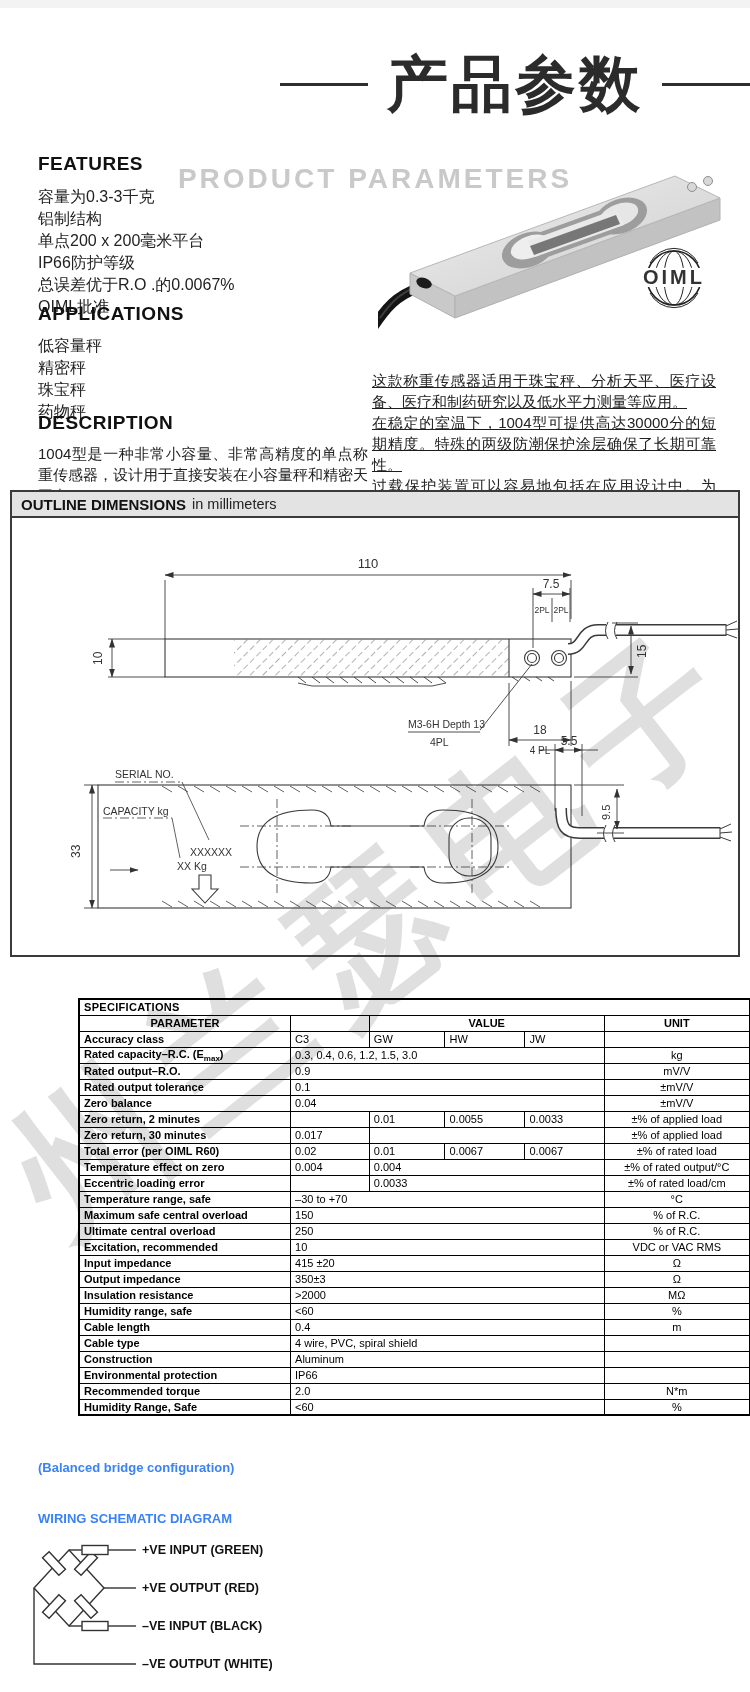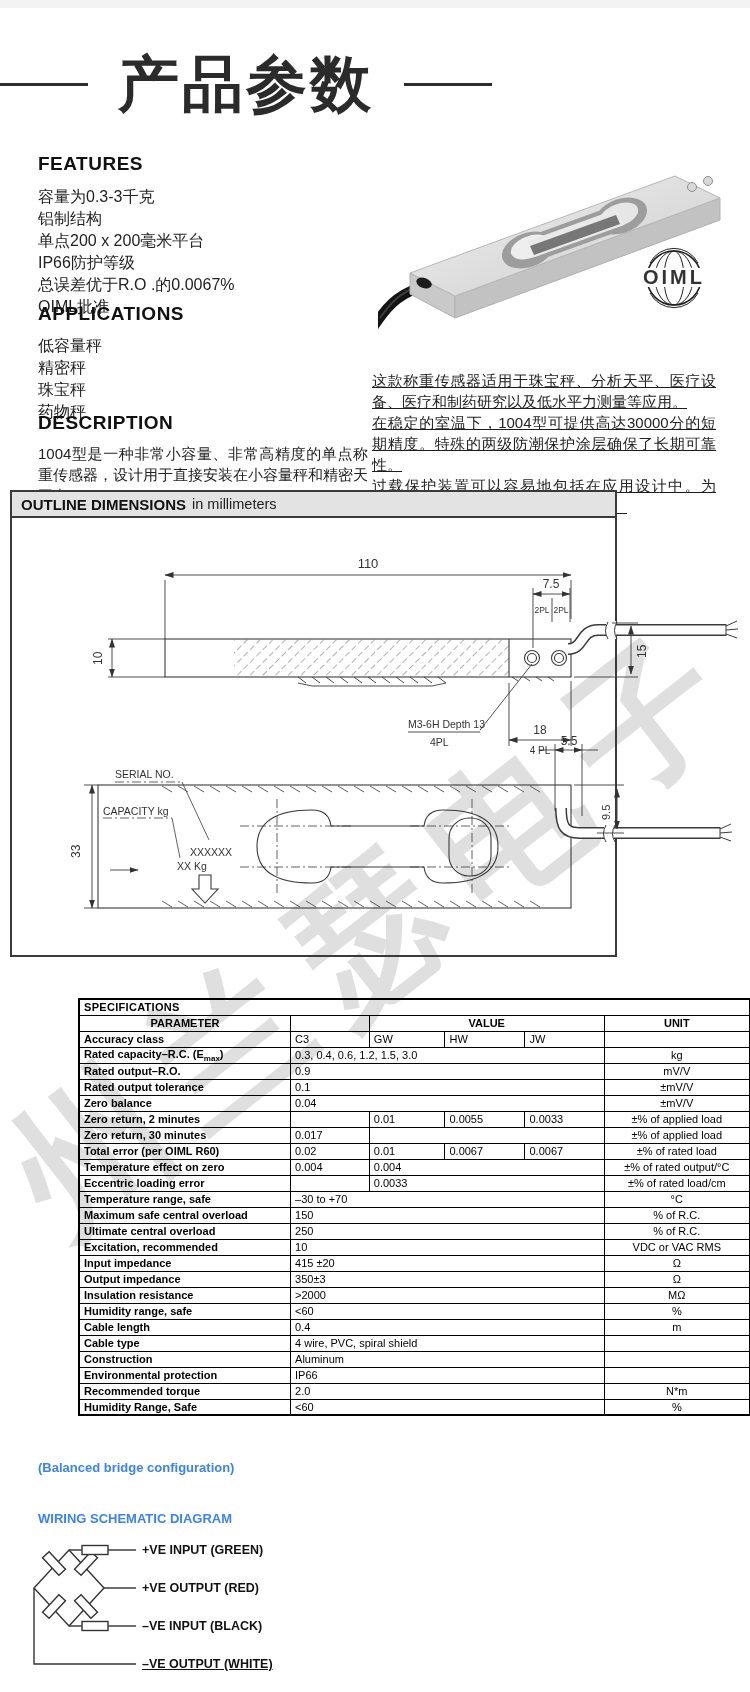--- a/index.html
+++ b/index.html
@@ -9,33 +9,33 @@
 
   
   .watermark { position:absolute; left:-60px; top:870px; width:1000px; z-index:0;
     font-size:150px; font-weight:700; letter-spacing:26px; white-space:nowrap;
     color:rgba(170,170,170,0.38); transform:rotate(-38deg); transform-origin:380px 80px;
     pointer-events:none; }
 
   .z { position:absolute; z-index:1; }
 
   
-  .title-row { left:0; top:46px; width:750px; display:flex; align-items:center; justify-content:flex-start; gap:30px; }
+  .title-row { left:0; top:46px; width:750px; display:flex; align-items:center; justify-content:flex-end; gap:19px; }
   .title-line { width:88px; height:3px; background:#2e2e2e; }
   .main-title { font-size:61px; font-weight:900; color:#2b2b2b; letter-spacing:3px; line-height:1.25; }
   .sub-title { left:0; top:163px; width:750px; text-align:center; font-size:28px; font-weight:700;
     color:#c9c9c9; letter-spacing:3px; }
 
   
   .sec-h { font-size:19px; font-weight:800; color:#111; letter-spacing:.5px; }
   .feat-list, .app-list { list-style:none; font-size:16px; line-height:22px; color:#222; }
   .desc-text, .intro-p { font-size:15px; line-height:21px; color:#222; text-align:justify; }
 
   
-  .outline-box { left:10px; top:490px; width:607px; height:467px; border:2px solid #3a3a3a; background:transparent; }
+  .outline-box { left:10px; top:490px; width:730px; height:467px; border:2px solid #3a3a3a; background:transparent; }
   .outline-head { height:26px; background:#e3e3e3; border-bottom:2px solid #3a3a3a;
     display:flex; align-items:center; padding-left:9px; gap:6px; }
   .outline-head b { font-size:15px; font-weight:800; color:#111; }
   .outline-head span { font-size:14.5px; color:#222; }
 
   
   table.specs { left:30px; top:998px; position:absolute; z-index:1; width:673px; border-collapse:collapse;
     border:2px solid #000;margin-left:48px; }
   table.specs td { border:1px solid #000; font-size:11px; height:16px; padding:0 4px; line-height:1.15;
     color:#000; background:transparent; }
@@ -59,20 +59,21 @@
 <div class="page">
 
   <div class="topstrip z"></div>
   <div class="watermark">州兰瑟电子</div>
 
   <div class="title-row z">
     <div class="title-line"></div>
     <div class="main-title">产品参数</div>
     <div class="title-line"></div>
   </div>
+  <div class="sub-title z">PRODUCT PARAMETERS</div>
 
   <div class="z" style="left:38px; top:153px;">
     <div class="sec-h">FEATURES</div>
     <ul class="feat-list" id="features-list" style="margin-top:11px;">
         <li>容量为0.3-3千克</li>
         <li>铝制结构</li>
         <li>单点200 x 200毫米平台</li>
         <li>IP66防护等级</li>
         <li>总误差优于R.O .的0.0067%</li>
         <li>OIML批准</li>
@@ -546,15 +547,15 @@
       <line x1="45" y1="88" x2="58" y2="88"></line>
       <rect x="58" y="83.5" width="26" height="9" fill="#ffffff"></rect>
       <line x1="84" y1="88" x2="112" y2="88"></line>
       <path d="M10 50 L10 126 L112 126"></path>
     </g>
   </svg>
 
   <div class="wire-label" style="left:142px; top:1543px;">+VE INPUT (GREEN)</div>
   <div class="wire-label" style="left:142px; top:1581px;">+VE OUTPUT (RED)</div>
   <div class="wire-label" style="left:142px; top:1619px;">–VE INPUT (BLACK)</div>
-  <div class="wire-label" style="left:142px; top:1657px;text-decoration:underline;">–VE OUTPUT (WHITE)</div>
+  <div class="wire-label" style="left:142px; top:1657px;">–VE OUTPUT (WHITE)</div>
 
 </div>
 
 </body></html>

